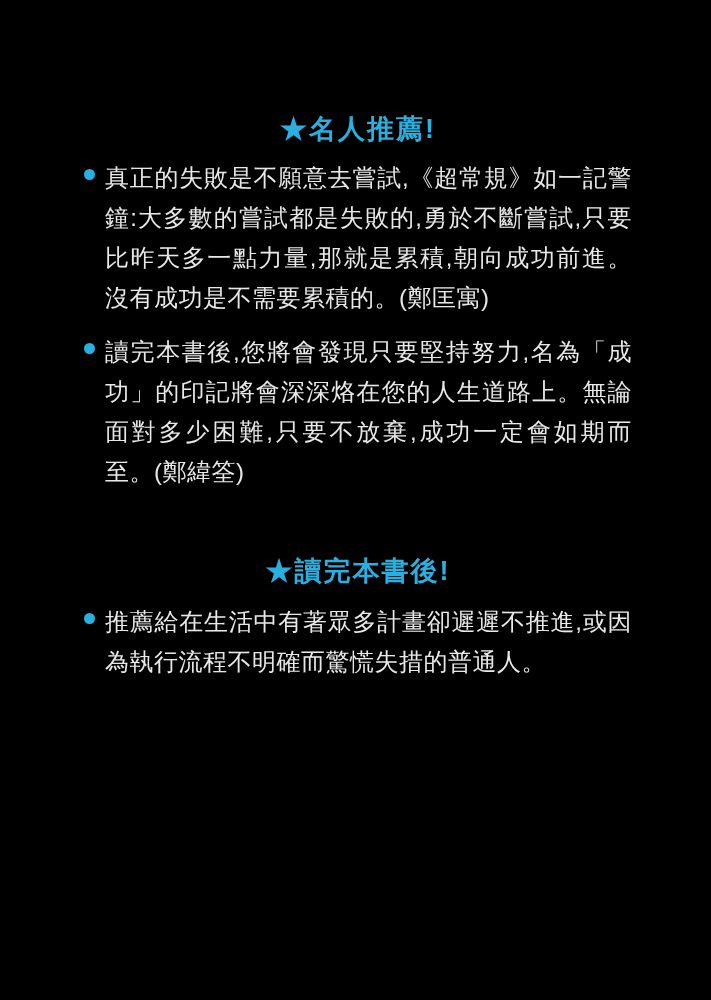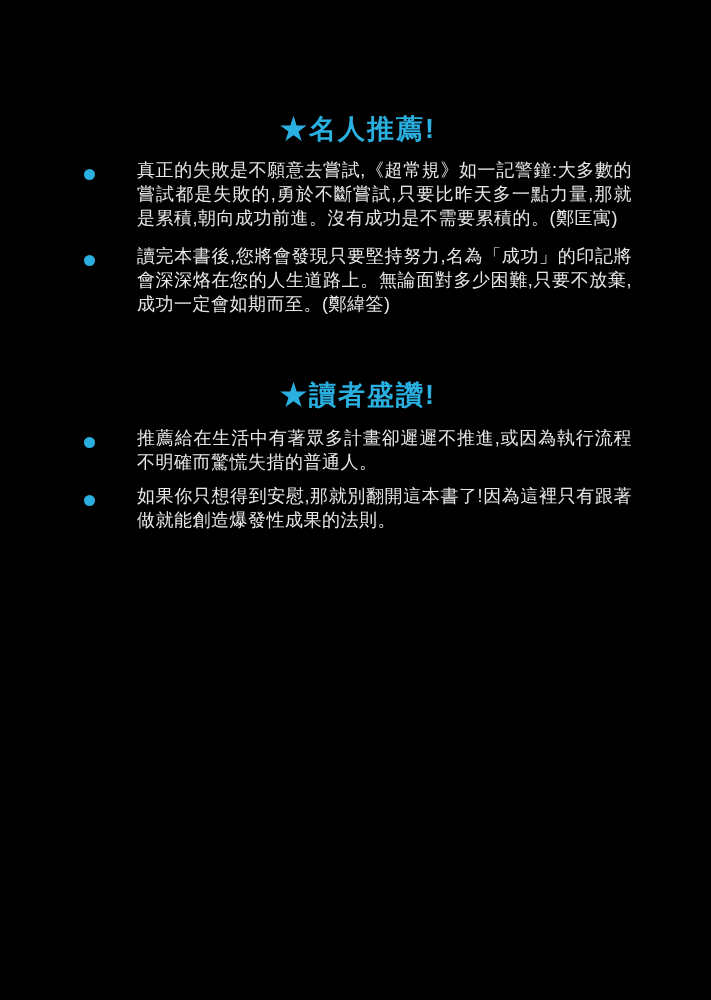--- a/index.html
+++ b/index.html
@@ -56,51 +56,46 @@
     height: 11px;
     border-radius: 50%;
     background: var(--accent, #2ab0e0);
     margin-top: 11px;
     margin-right: 10px;
   }
 
   .item-text {
     flex: 1 1 auto;
     color: var(--text-color, #e8e8e8);
-    font-size: 18px;
-    line-height: 24px;
+    font-size: 24px;
+    line-height: 40px;
     text-align: justify;
     letter-spacing: 0.5px;
-    margin-left: 32px;
   }
 </style>
 </head>
 <body>
 
 <div class="page">
 
   <h1 class="section-heading">★名人推薦!</h1>
 
   <ul class="praise-list famous">
     <li class="praise-item">
       <span class="dot"></span>
       <p class="item-text">真正的失敗是不願意去嘗試,《超常規》如一記警鐘:大多數的嘗試都是失敗的,勇於不斷嘗試,只要比昨天多一點力量,那就是累積,朝向成功前進。沒有成功是不需要累積的。(鄭匡寓)</p>
     </li>
     <li class="praise-item">
       <span class="dot"></span>
       <p class="item-text">讀完本書後,您將會發現只要堅持努力,名為「成功」的印記將會深深烙在您的人生道路上。無論面對多少困難,只要不放棄,成功一定會如期而至。(鄭緯筌)</p>
     </li>
   </ul>
 
-  <h2 class="section-heading second">★讀者盛讚!</h2>
+  <h2 class="section-heading second">★讀完本書後!</h2>
 
   <ul class="praise-list readers">
     <li class="praise-item">
       <span class="dot"></span>
       <p class="item-text">推薦給在生活中有著眾多計畫卻遲遲不推進,或因為執行流程不明確而驚慌失措的普通人。</p>
     </li>
-    <li class="praise-item">
-      <span class="dot"></span>
-      <p class="item-text">如果你只想得到安慰,那就別翻開這本書了!因為這裡只有跟著做就能創造爆發性成果的法則。</p>
-    </li>
   </ul>
 
 </div>
 
 </body></html>

